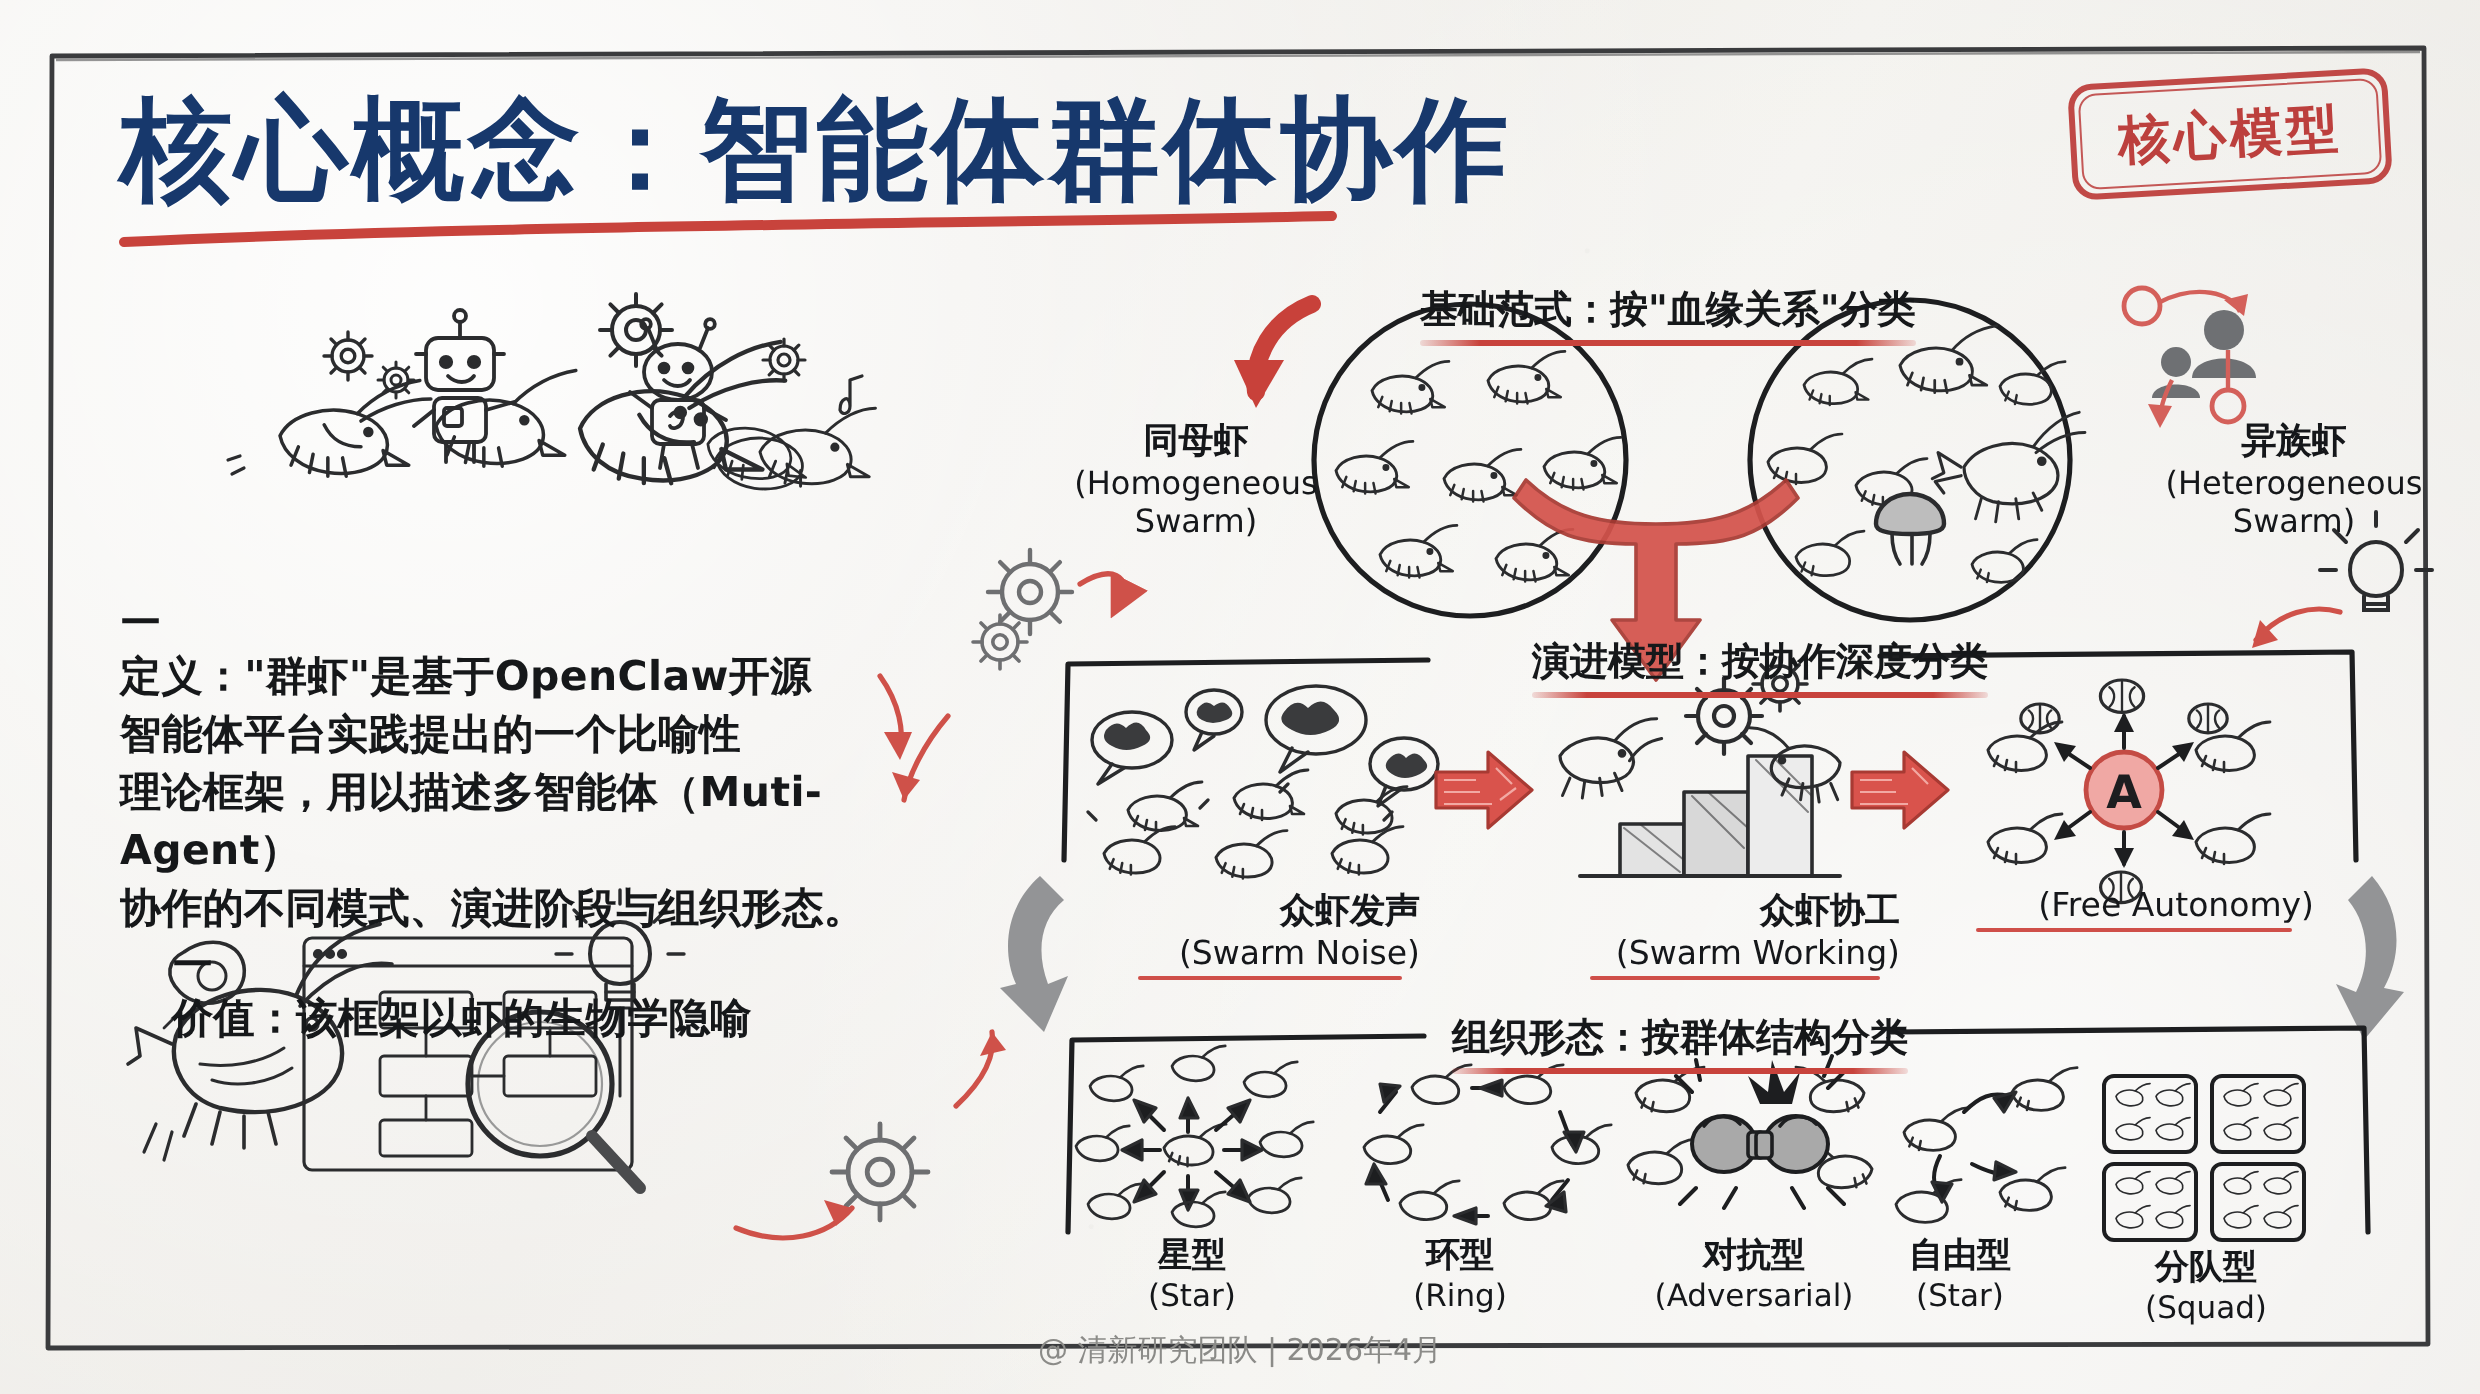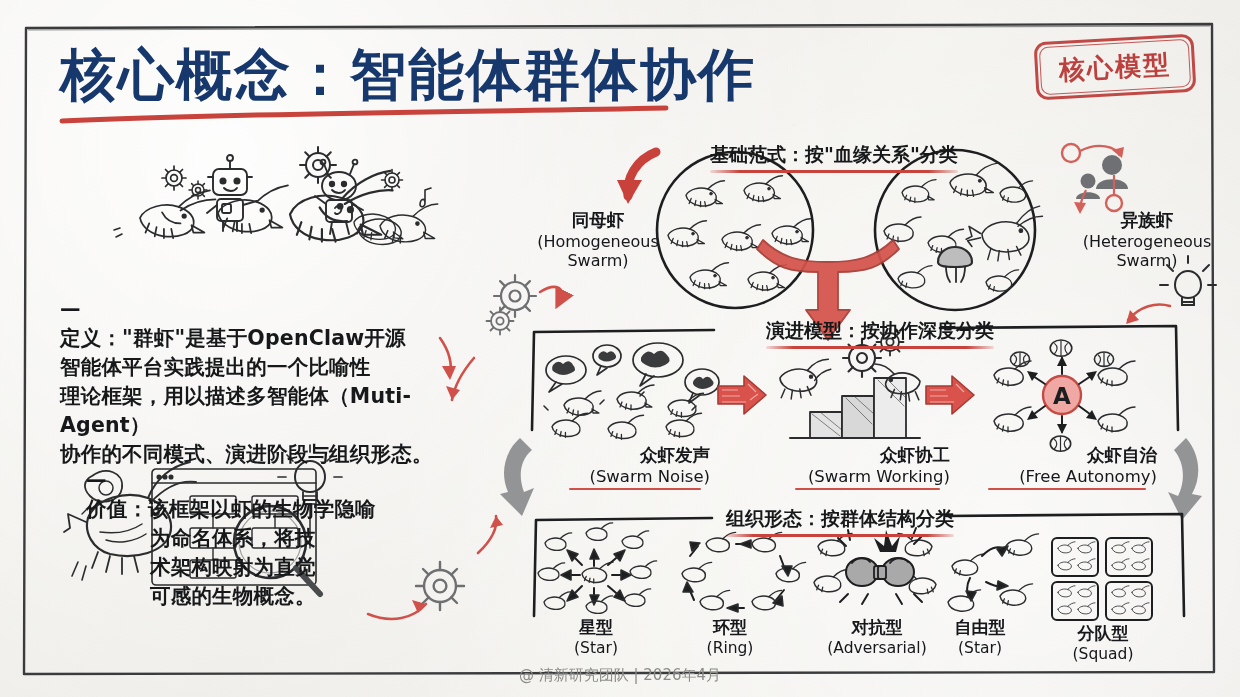--- a/index.html
+++ b/index.html
@@ -330,23 +330,20 @@
   <span>—</span>
   <span>定义："群虾"是基于OpenClaw开源
 智能体平台实践提出的一个比喻性
 理论框架，用以描述多智能体（Muti-Agent）
 协作的不同模式、演进阶段与组织形态。</span>
 </div>
 
 <div id="bullet2" class="bullet">
   <span>—</span>
   <span>价值：该框架以虾的生物学隐喻</span>
-  <span class="l2">为命名体系，将技
-术架构映射为直觉
-可感的生物概念。</span>
 </div>
 
 <svg class="layer" viewBox="0 0 1240 697">
 
   <circle cx="735" cy="230" r="78" fill="none" stroke="#1d1e20" stroke-width="2.6"></circle>
 
   <circle cx="955" cy="230" r="80" fill="none" stroke="#1d1e20" stroke-width="2.6"></circle>
 
   <g stroke="#2b2c2e" fill="none" stroke-width="1.5" stroke-linecap="round" stroke-linejoin="round">
     <g transform="translate(686,188) scale(0.52)">
@@ -683,21 +680,20 @@
 
 <div class="stagelabel" style="left:560px;top:443px;width:150px;">
   <span class="cn">众虾发声</span>
   <span class="en">(Swarm Noise)</span>
 </div>
 <div class="stagelabel" style="left:785px;top:443px;width:165px;">
   <span class="cn">众虾协工</span>
   <span class="en">(Swarm Working)</span>
 </div>
 <div class="stagelabel" style="left:977px;top:443px;width:180px;">
-  <span class="cn">众虾自治</span>
   <span class="en">(Free Autonomy)</span>
 </div>
 
 <svg class="layer" viewBox="0 0 1240 697">
   <path d="M712,518 L536,520 L534,616 M946,516 L1182,514 L1184,616" fill="none" stroke="#1d1e20" stroke-width="2.6" stroke-linecap="round" stroke-linejoin="round"></path>
 
   <g stroke="#2b2c2e" fill="none" stroke-width="1.6" stroke-linecap="round" stroke-linejoin="round">
 
     <g>
       <g transform="translate(582,568) scale(0.42)">

